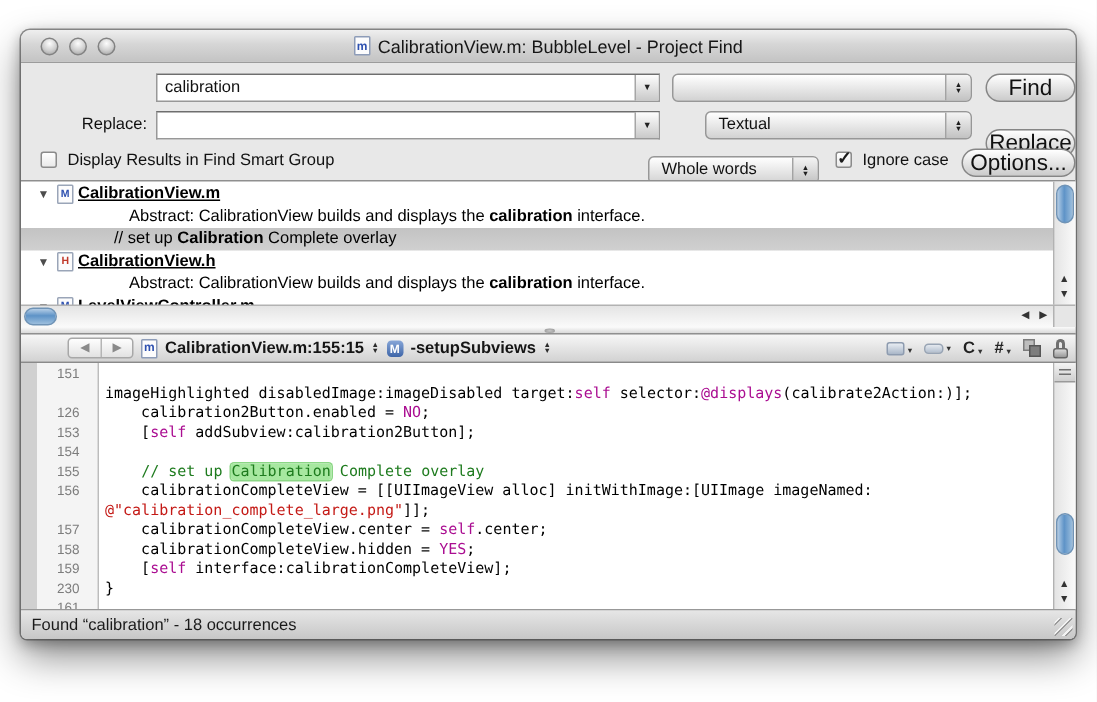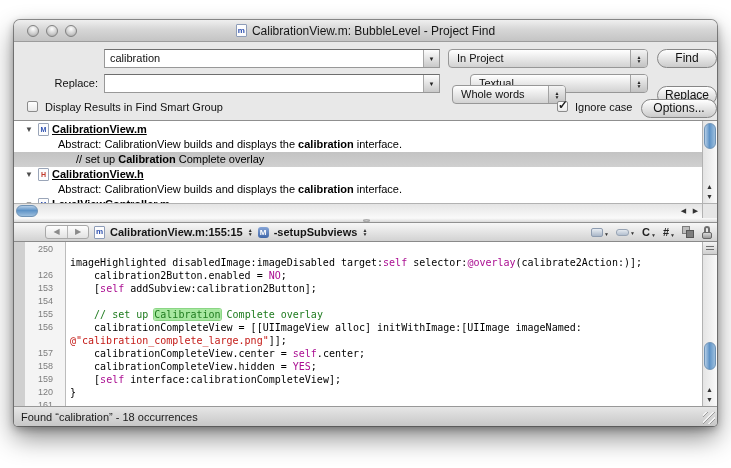--- a/index.html
+++ b/index.html
@@ -35,34 +35,34 @@
     display:flex; align-items:center; justify-content:center; font-size:6px; color:#222; }
   .popup { position:absolute; height:19px; border:1px solid #979797; border-radius:4px;
     background:linear-gradient(#ffffff,#d2d2d2); overflow:hidden; }
   .popup-label { display:block; padding-left:8px; line-height:17px; white-space:nowrap; }
   .popup-arrows { position:absolute; right:0; top:0; bottom:0; width:17px;
     border-left:1px solid #a3a3a3; background:linear-gradient(#f4f4f4,#c2c2c2);
     display:flex; flex-direction:column; align-items:center; justify-content:center; color:#1d1d1d; }
   .popup-arrows i { font-style:normal; font-size:5px; line-height:4px; }
   .pillbtn { position:absolute; height:19px; border:1px solid #868686; border-radius:10px;
     background:linear-gradient(#ffffff,#cbcbcb); text-align:center; line-height:17px;
-    font-size:12px; color:#111; }
+    font-size:15px; color:#111; }
   .cb { position:absolute; width:11px; height:11px; border:1px solid #8b8b8b; border-radius:2px;
     background:linear-gradient(#ffffff,#e9e9e9); }
   .cb .mark { position:absolute; left:0px; top:-4px; font-size:12px; font-weight:bold; color:#1c1c1c; }
   .cblabel { position:absolute; line-height:13px; }
 
   
   .results { height:98px; flex:none; position:relative; background:#fff;
     border-top:1px solid #8f8f8f; overflow:hidden; }
   .rlist { position:absolute; left:0; top:1px; right:15px; }
   .rrow { height:15px; line-height:15px; font-size:11px; white-space:nowrap; position:relative; color:#000; }
   .rrow.selected { background:linear-gradient(#c3c3c3,#d0d0d0); }
   .rrow.file { padding-left:38px; }
-  .rrow.detail { padding-left:44px; }
+  .rrow.detail { padding-left:72px; }
   .rrow.match { padding-left:62px; }
   .tri { position:absolute; left:11px; top:0; font-size:8px; color:#4d4d4d; }
   .ficon { position:absolute; left:24px; top:1px; width:11px; height:13px; background:#fcfcfd;
     border:1px solid #9aa5b8; border-radius:1px; font-size:7px; font-weight:bold;
     text-align:center; line-height:11px; text-transform:uppercase; }
   .ficon.m { color:#2d50b0; }
   .ficon.h { color:#c0392b; }
   .flabel2 { text-decoration:underline; font-weight:bold; }
   .rrow b { font-weight:bold; }
 
@@ -164,21 +164,20 @@
       <span>CalibrationView.m: BubbleLevel - Project Find</span>
     </div>
   </div>
 
   <div class="findpanel">
     <div class="combo" style="top:7px;">
       <span class="combo-text">calibration</span>
       <span class="combo-btn">▼</span>
     </div>
     <div class="popup" style="top:7px; left:434px; width:200px;">
-      <span class="popup-label">In Project</span>
       <span class="popup-arrows">
           <i>▲</i>
           <i>▼</i>
         </span>
     </div>
     <div class="pillbtn" style="top:7px; left:643px; width:60px;">Find</div>
 
     <span class="flabel" style="top:32px;">Replace:</span>
     <div class="combo" style="top:32px;">
       <span class="combo-text"></span>
@@ -188,21 +187,21 @@
       <span class="popup-label">Textual</span>
       <span class="popup-arrows">
           <i>▲</i>
           <i>▼</i>
         </span>
     </div>
     <div class="pillbtn" style="top:44px; left:643px; width:60px;">Replace</div>
 
     <span class="cb" style="left:13px; top:59px;"></span>
     <span class="cblabel" style="left:31px; top:59px;">Display Results in Find Smart Group</span>
-    <div class="popup" style="top:43px; left:418px; width:114px;margin-left:20px;">
+    <div class="popup" style="top:62px; left:418px; width:114px;">
       <span class="popup-label">Whole words</span>
       <span class="popup-arrows">
           <i>▲</i>
           <i>▼</i>
         </span>
     </div>
     <span class="cb" style="left:543px; top:59px;">
         <span class="mark">✓</span>
       </span>
     <span class="cblabel" style="left:561px; top:59px;">Ignore case</span>
@@ -276,32 +275,32 @@
       <span class="lock">
           <span class="shackle"></span>
           <span class="body"></span>
         </span>
     </div>
   </div>
 
   <div class="editor">
     <div class="gutterbg"></div>
     <div class="codelines">
-        <div class="crow"><span class="cnum">250</span></div>
-        <div class="crow"><span class="cnum"></span><span class="ccode"><span class="tok-p">imageHighlighted disabledImage:imageDisabled target:</span><span class="tok-k">self</span><span class="tok-p"> selector:</span><span class="tok-k">@overlay</span><span class="tok-p">(calibrate2Action:)];</span></span></div>
+        <div class="crow"><span class="cnum">151</span></div>
+        <div class="crow"><span class="cnum"></span><span class="ccode"><span class="tok-p">imageHighlighted disabledImage:imageDisabled target:</span><span class="tok-k">self</span><span class="tok-p"> selector:</span><span class="tok-k">@displays</span><span class="tok-p">(calibrate2Action:)];</span></span></div>
         <div class="crow"><span class="cnum">126</span><span class="ccode"><span class="tok-p">    calibration2Button.enabled = </span><span class="tok-k">NO</span><span class="tok-p">;</span></span></div>
         <div class="crow"><span class="cnum">153</span><span class="ccode"><span class="tok-p">    [</span><span class="tok-k">self</span><span class="tok-p"> addSubview:calibration2Button];</span></span></div>
         <div class="crow"><span class="cnum">154</span><span class="ccode"></span></div>
         <div class="crow"><span class="cnum">155</span><span class="ccode"><span class="tok-p">    </span><span class="tok-cm">// set up </span><span class="tok-hl">Calibration</span><span class="tok-cm"> Complete overlay</span></span></div>
         <div class="crow"><span class="cnum">156</span><span class="ccode"><span class="tok-p">    calibrationCompleteView = [[UIImageView alloc] initWithImage:[UIImage imageNamed:</span></span></div>
         <div class="crow"><span class="cnum"></span><span class="ccode"><span class="tok-s">@"calibration_complete_large.png"</span><span class="tok-p">]];</span></span></div>
         <div class="crow"><span class="cnum">157</span><span class="ccode"><span class="tok-p">    calibrationCompleteView.center = </span><span class="tok-k">self</span><span class="tok-p">.center;</span></span></div>
         <div class="crow"><span class="cnum">158</span><span class="ccode"><span class="tok-p">    calibrationCompleteView.hidden = </span><span class="tok-k">YES</span><span class="tok-p">;</span></span></div>
         <div class="crow"><span class="cnum">159</span><span class="ccode"><span class="tok-p">    [</span><span class="tok-k">self</span><span class="tok-p"> interface:calibrationCompleteView];</span></span></div>
-        <div class="crow"><span class="cnum">120</span><span class="ccode"><span class="tok-p">}</span></span></div>
+        <div class="crow"><span class="cnum">230</span><span class="ccode"><span class="tok-p">}</span></span></div>
         <div class="crow"><span class="cnum">161</span><span class="ccode"></span></div>
       </div>
     <div class="evsb">
       <div class="splitbtn">
           <i></i>
           <i></i>
         </div>
       <div class="vthumb" style="top:100px; height:28px;"></div>
       <span class="sbarrow" style="bottom:11px;">▲</span>
       <span class="sbarrow" style="bottom:1px;">▼</span>

